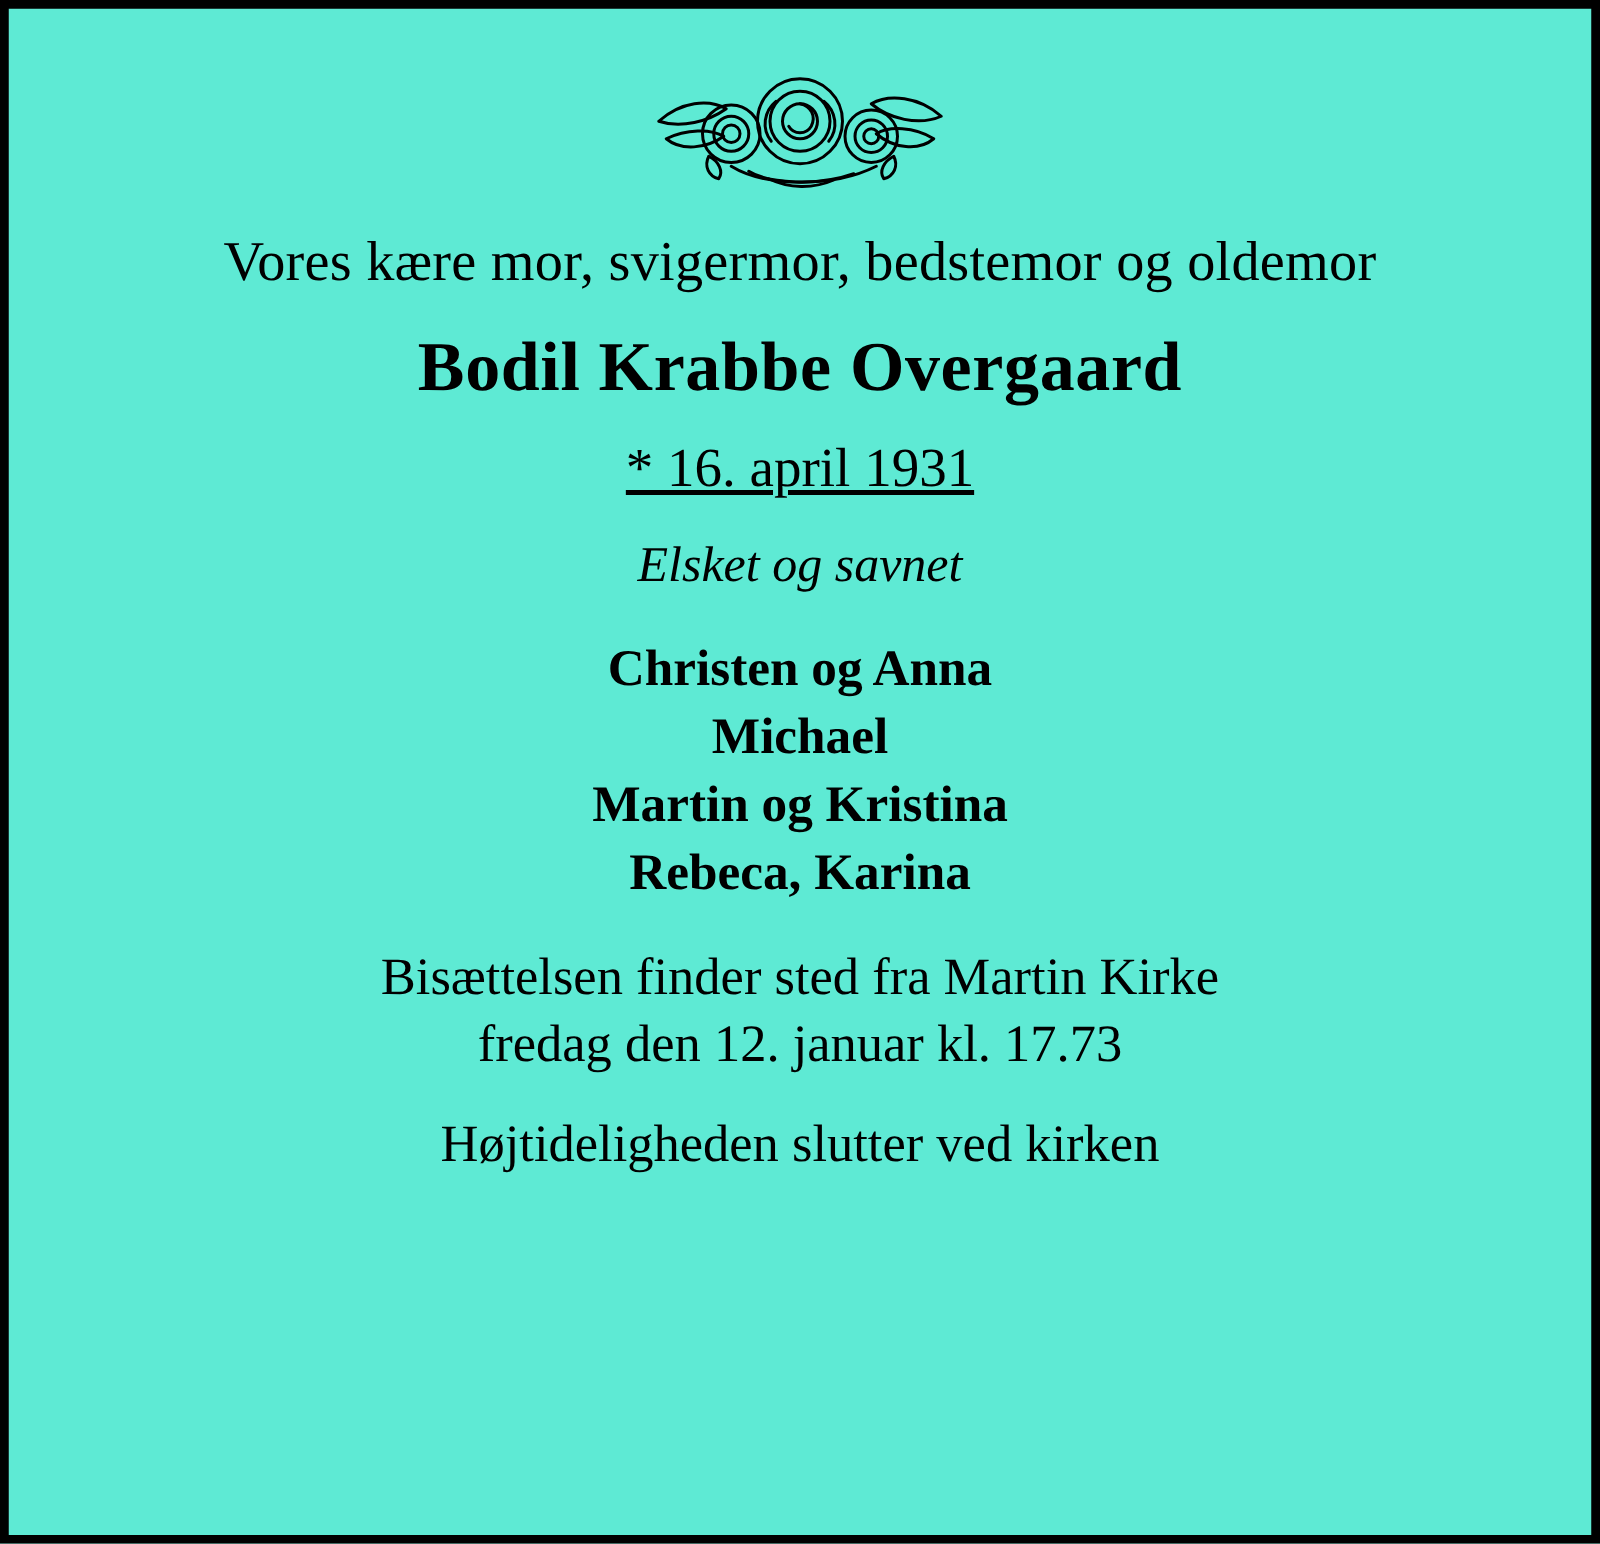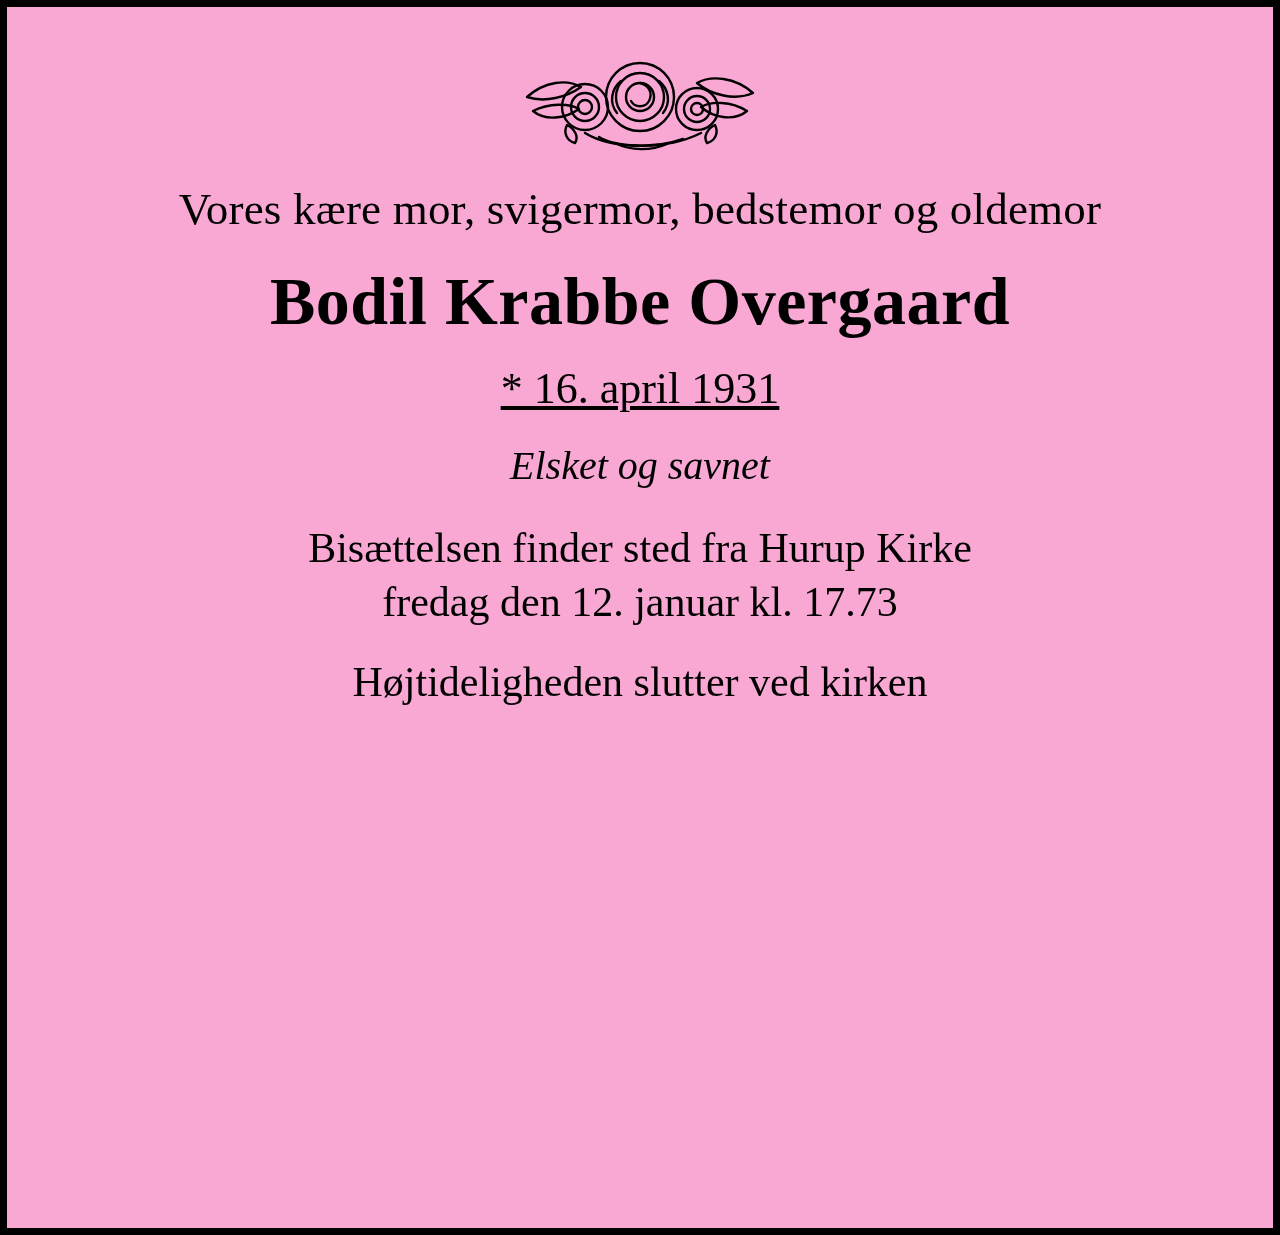--- a/index.html
+++ b/index.html
@@ -13,21 +13,21 @@
     font-family: "Liberation Serif", "DejaVu Serif", serif;
     color: #000000;
     overflow: hidden;
   }
   .notice {
     position: relative;
     width: 1280px;
     height: 1235px;
     box-sizing: border-box;
     border: 7px solid #000000;
-    background: #f9a8d4;
+    background: #5eead4;
     display: flex;
     flex-direction: column;
     align-items: center;
     padding-top: 44px;
   }
   .ornament {
     width: 250px;
     height: 105px;
     display: block;
     margin-bottom: 28px;
@@ -40,21 +40,21 @@
   .line {
     text-align: center;
     line-height: 1.15;
   }
   .relation {
     font-size: 45px;
     margin-bottom: 26px;
     letter-spacing: 0.2px;
   }
   .name {
-    font-size: 68px;
+    font-size: 56px;
     font-weight: bold;
     margin-bottom: 24px;
     letter-spacing: 0.5px;
   }
   .born {
     font-size: 44px;
     margin-bottom: 28px;
     text-decoration: underline;
   }
   .passed {
@@ -134,21 +134,27 @@
   <div class="line relation">Vores kære mor, svigermor, bedstemor og oldemor</div>
 
   <div class="line name">Bodil Krabbe Overgaard</div>
 
   <div class="line born">* 16. april 1931</div>
 
 
 
   <div class="line epitaph">Elsket og savnet</div>
 
+  <div class="survivors">
+    <div>Christen og Anna</div>
+    <div>Michael</div>
+    <div>Martin og Kristina</div>
+    <div>Rebeca, Karina</div>
+  </div>
 
   <div class="service">
-    <div>Bisættelsen finder sted fra Hurup Kirke</div>
+    <div>Bisættelsen finder sted fra Martin Kirke</div>
     <div>fredag den 12. januar kl. 17.73</div>
   </div>
 
   <div class="line closing">Højtideligheden slutter ved kirken</div>
 
 </div>
 
 </body></html>

